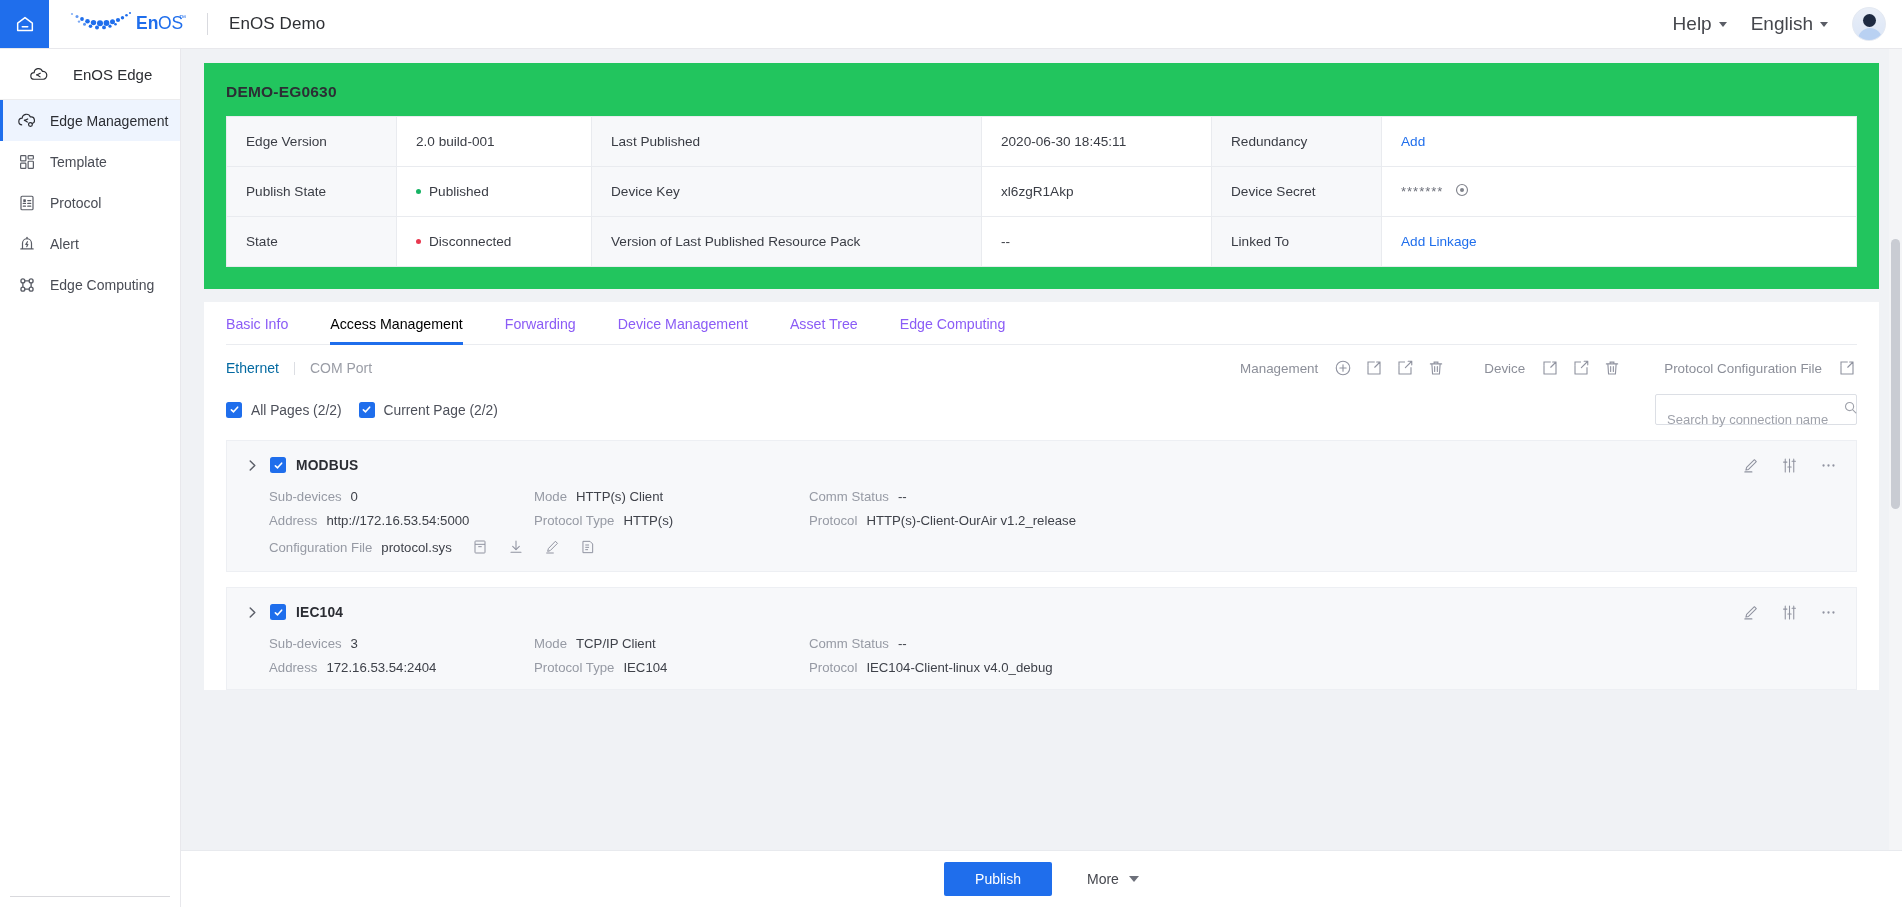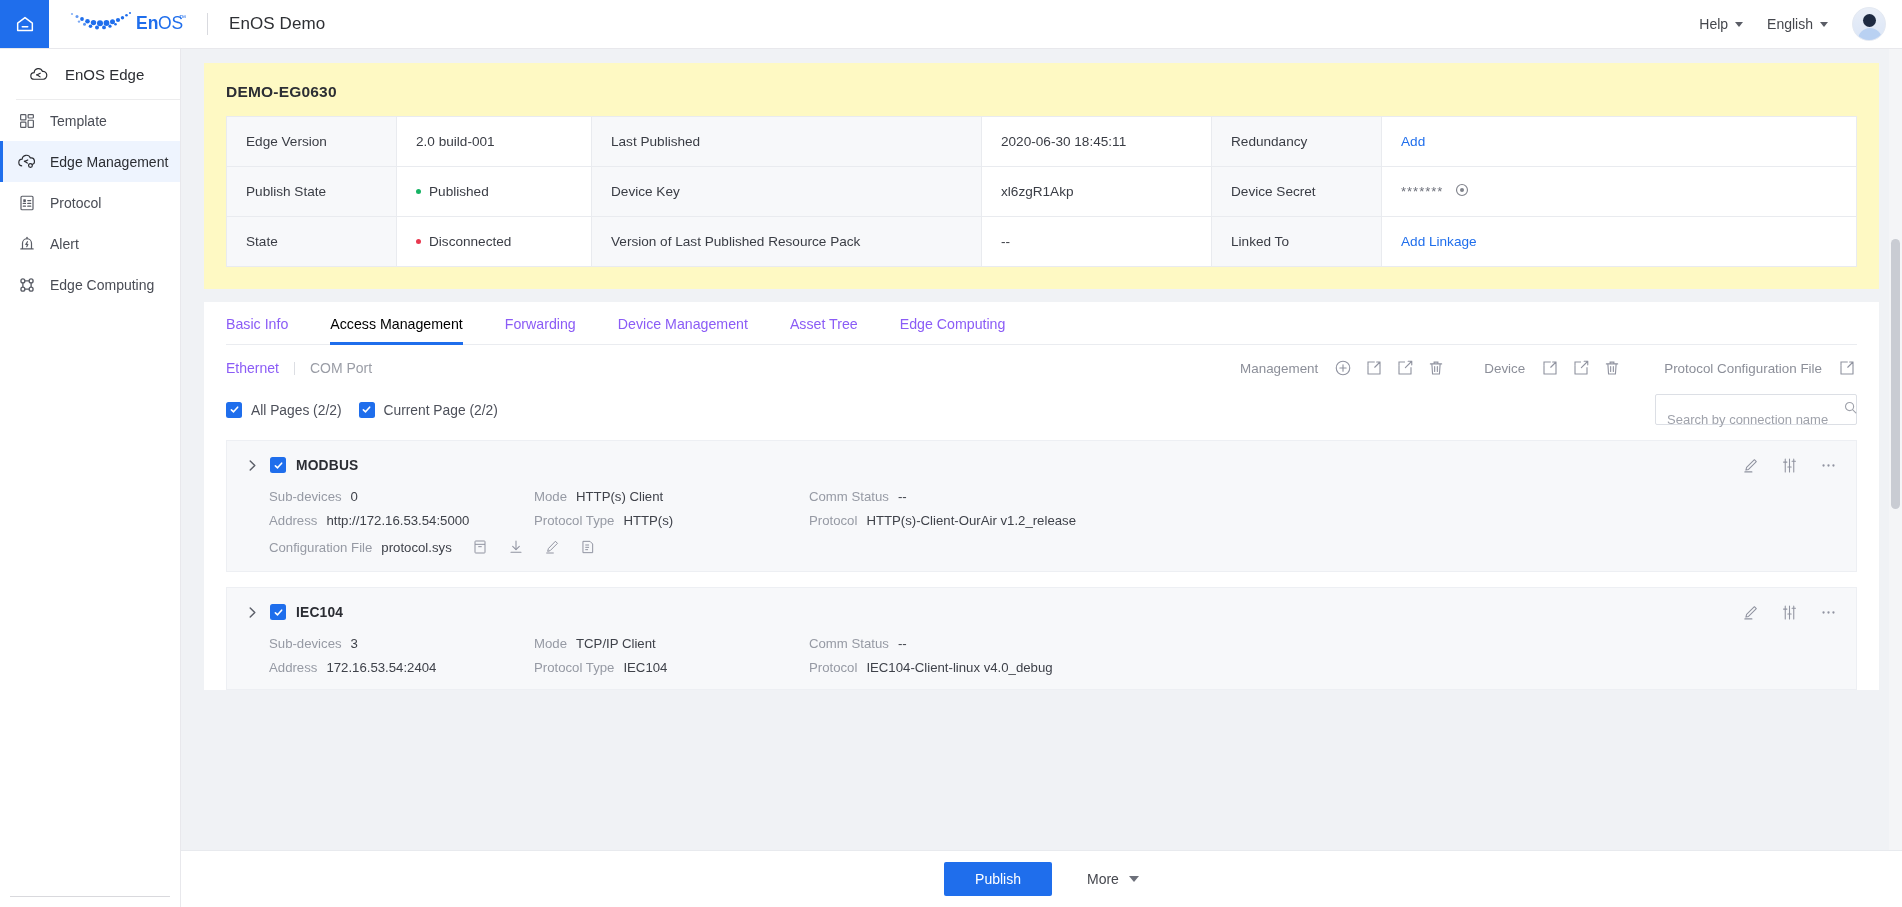--- a/index.html
+++ b/index.html
@@ -30,21 +30,21 @@
   .brand-logo { display: flex; align-items: center; }
   .brand-sep {
     width: 1px; height: 22px; background: #d9dadf; margin: 0 21px;
   }
   .app-title { font-size: 17px; color: #2e3034; letter-spacing: .1px; }
   .topbar-right {
     margin-left: auto; display: flex; align-items: center;
     padding-right: 16px; gap: 24px;
   }
   .tb-menu {
-    font-size: 14px; color: #45474d; display: flex; align-items: center;
+    font-size: 19px; color: #45474d; display: flex; align-items: center;
     gap: 7px; cursor: pointer;
   }
   .caret-d {
     width: 0; height: 0; border-left: 4.5px solid transparent;
     border-right: 4.5px solid transparent; border-top: 5px solid #5a5d66;
   }
   .avatar {
     width: 34px; height: 34px; border-radius: 50%;
     background: linear-gradient(#e9eef7 0%, #dbe6f7 100%);
     overflow: hidden; position: relative; cursor: pointer;
@@ -63,23 +63,23 @@
   .body { flex: 1; display: flex; min-height: 0; }
 
   
   .sidebar {
     width: 181px; min-width: 181px; background: #fff;
     border-right: 1px solid #e8e8ec;
     display: flex; flex-direction: column;
     position: relative;
   }
   .side-head {
-    height: 51px; display: flex; align-items: center; gap: 17px;
-    padding-left: 13px; border-bottom: 1px solid #ececed;
-    font-size: 15px; color: #2c2e33; margin-left: 16px;
+    height: 51px; display: flex; align-items: center; gap: 25px;
+    padding-left: 29px; border-bottom: 1px solid #ececed;
+    font-size: 15px; color: #2c2e33;
   }
   .side-item {
     height: 41px; display: flex; align-items: center; gap: 14px;
     padding-left: 17px; font-size: 14px; color: #494c55; cursor: pointer;
     position: relative;
   }
   .side-item.active { background: #eef4fe; color: #2b2d33; }
   .side-item.active::before {
     content: ""; position: absolute; left: 0; top: 0; bottom: 0;
     width: 3px; background: #1f6eec;
@@ -94,21 +94,21 @@
   .main { flex: 1; min-width: 0; display: flex; flex-direction: column; background: #f0f2f5; }
   .page-head {
     height: 37px; min-height: 37px; background: #fff; display: flex; align-items: center;
     padding-left: 23px; gap: 0; border-bottom: 1px solid #eceef1;
   }
   .back-arrow { cursor: pointer; display: flex; align-items: center; }
   .ph-sep { width: 1px; height: 18px; background: #dfe1e6; margin: 0 15px 0 14px; }
   .ph-title { font-size: 16px; color: #30333a; }
 
   .scroll-area { flex: 1; overflow: hidden; padding: 0 23px; background: #f0f2f5; position: relative; }
-  .panel { background: #fef9c3; margin-top: 14px; padding: 0 0 0 0; }
+  .panel { background: #22c55e; margin-top: 14px; padding: 0 0 0 0; }
   .panel-title { font-size: 15.5px; font-weight: bold; color: #2c2e34; padding: 20px 0 15px 22px; letter-spacing: .2px; }
 
   
   table.info { width: 100%; border-collapse: collapse; table-layout: fixed; }
   table.info td {
     border: 1px solid #e9ebef; height: 50px; font-size: 13.6px;
     padding: 0 19px; color: #3a3d45; vertical-align: middle;
   }
   td.lbl { background: #f7f8fa; color: #3c3f47; }
   td.val { background: #fff; color: #464951; }
@@ -131,21 +131,21 @@
   .tab.active { color: #000000; font-weight: normal; }
   .tab.active::after {
     content: ""; position: absolute; left: 0; right: 0; bottom: -1px; height: 3px;
     background: #1f6eec;
   }
 
   
   .toolbar { display: flex; align-items: center; padding: 13px 0 0; }
   .sub-tabs { display: flex; align-items: center; gap: 0; font-size: 14px; }
   .sub-tab { color: #9a9da6; cursor: pointer; }
-  .sub-tab.active { color: #8b5cf6; }
+  .sub-tab.active { color: #0369a1; }
   .sub-sep { width: 1px; height: 13px; background: #dcdee3; margin: 0 15px; }
   .tb-actions { margin-left: auto; display: flex; align-items: center; }
   .tb-group { display: flex; align-items: center; gap: 11px; }
   .tb-label { font-size: 13.4px; color: #8c8f99; margin-right: 4px; white-space: nowrap; }
   .ico-btn { width: 20px; height: 20px; display: flex; align-items: center; justify-content: center; cursor: pointer; }
   .gap-lg { width: 38px; } .gap-xl { width: 42px; }
 
   
   .filter-row { display: flex; align-items: center; padding: 16px 0 0; }
   .cb-wrap { display: flex; align-items: flex-end; gap: 9px; margin-right: 17px; cursor: pointer; }
@@ -278,42 +278,42 @@
         <span class="side-icon">
           <svg width="19" height="19" viewBox="0 0 24 24" fill="none" stroke="#2b2d33" stroke-width="1.5">
             <path d="M6.5 18a4.2 4.2 0 0 1 0-8.4 5.4 5.4 0 0 1 10.4-1.6A3.9 3.9 0 0 1 18 18z" stroke-linejoin="round"></path>
             <circle cx="10" cy="12.4" r="1.1" fill="#2b2d33" stroke="none"></circle>
             <path d="M11 12 L14.2 10.3 M11 13 L14 15" stroke-linecap="round"></path>
           </svg>
         </span>
         <span>EnOS Edge</span>
       </div>
 
+      <div class="side-item active">
+        <span class="side-icon">
+          <svg width="19" height="19" viewBox="0 0 24 24" fill="none" stroke="#2b2d33" stroke-width="1.5">
+            <path d="M6.5 17.5a4.2 4.2 0 0 1 0-8.4 5.4 5.4 0 0 1 10.4-1.6A3.9 3.9 0 0 1 18.5 16" stroke-linejoin="round"></path>
+            <circle cx="9.5" cy="11.8" r="1" fill="#2b2d33" stroke="none"></circle>
+            <path d="M10.5 11.5 L13.6 10 M10.5 12.4 L13 14" stroke-linecap="round"></path>
+            <circle cx="17" cy="17" r="2.4"></circle>
+          </svg>
+        </span>
+        <span>Edge Management</span>
+      </div>
+
       <div class="side-item">
         <span class="side-icon">
           <svg width="18" height="18" viewBox="0 0 24 24" fill="none" stroke="#5a5d66" stroke-width="1.6">
             <rect x="3.5" y="3.5" width="7" height="7" rx="1"></rect>
             <rect x="13.5" y="3.5" width="7" height="4.5" rx="1"></rect>
             <rect x="3.5" y="13.5" width="7" height="7" rx="1"></rect>
             <rect x="13.5" y="11" width="7" height="9.5" rx="1"></rect>
           </svg>
         </span>
         <span>Template</span>
-      </div>
-
-      <div class="side-item active">
-        <span class="side-icon">
-          <svg width="19" height="19" viewBox="0 0 24 24" fill="none" stroke="#2b2d33" stroke-width="1.5">
-            <path d="M6.5 17.5a4.2 4.2 0 0 1 0-8.4 5.4 5.4 0 0 1 10.4-1.6A3.9 3.9 0 0 1 18.5 16" stroke-linejoin="round"></path>
-            <circle cx="9.5" cy="11.8" r="1" fill="#2b2d33" stroke="none"></circle>
-            <path d="M10.5 11.5 L13.6 10 M10.5 12.4 L13 14" stroke-linecap="round"></path>
-            <circle cx="17" cy="17" r="2.4"></circle>
-          </svg>
-        </span>
-        <span>Edge Management</span>
       </div>
 
       <div class="side-item">
         <span class="side-icon">
           <svg width="18" height="18" viewBox="0 0 24 24" fill="none" stroke="#5a5d66" stroke-width="1.6">
             <rect x="4" y="3" width="16" height="18" rx="1.5"></rect>
             <rect x="7" y="7" width="3.5" height="3.5" rx=".6" fill="#5a5d66" stroke="none"></rect>
             <path d="M13 8.7 H17 M13 12.6 H17 M13 16.2 H17 M7 12.6 H10 M7 16.2 H10" stroke-linecap="round"></path>
           </svg>
         </span>

